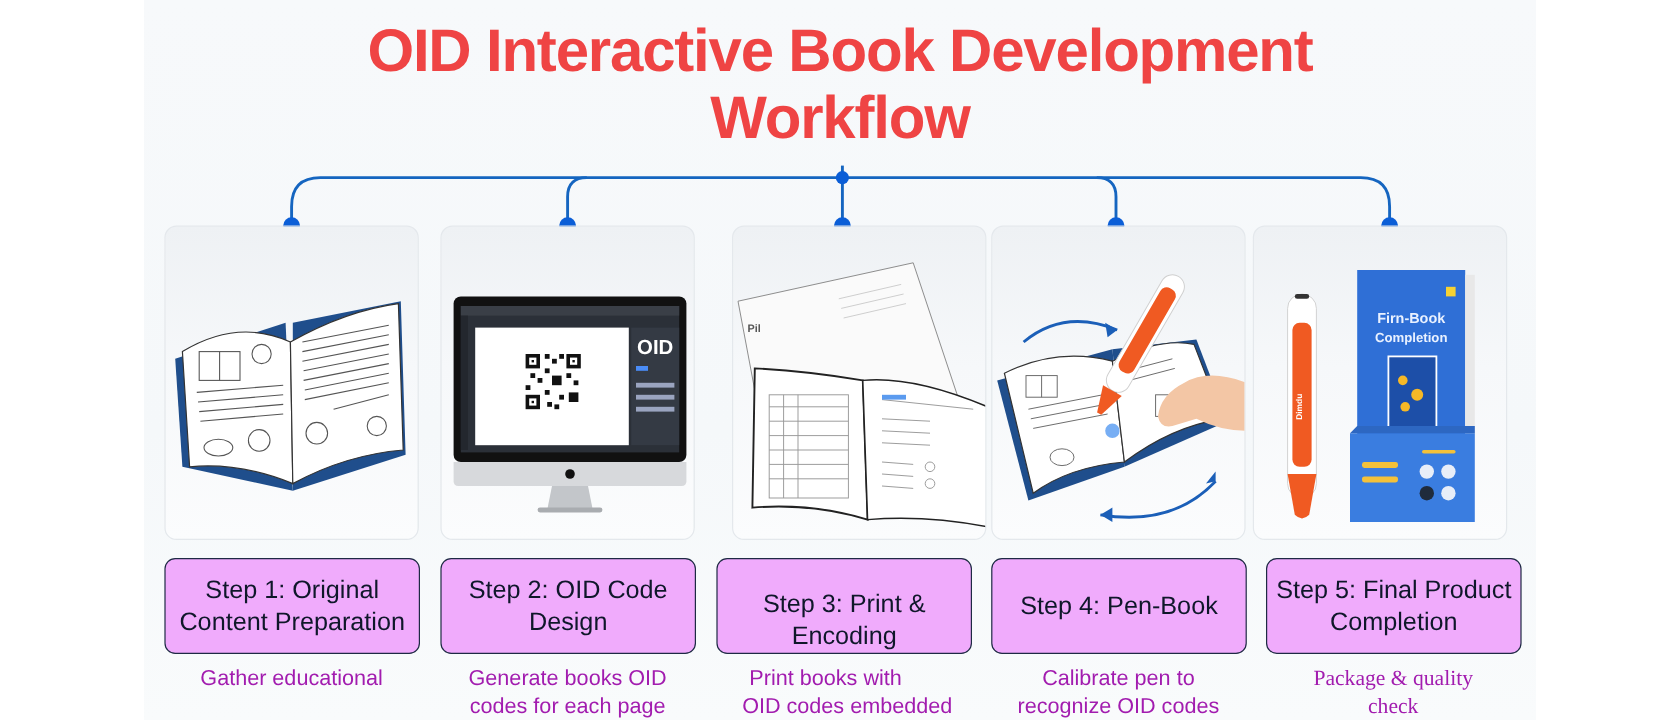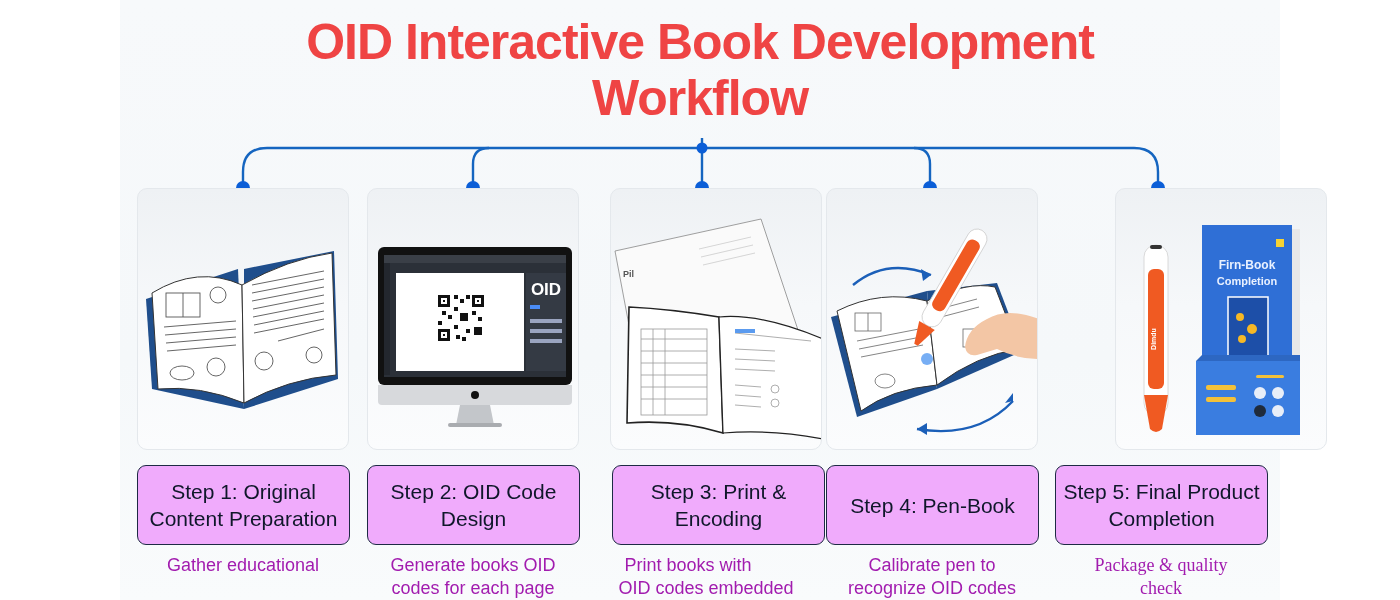--- a/index.html
+++ b/index.html
@@ -202,21 +202,21 @@
       <rect x="-10" y="-10" width="20" height="110" rx="10" fill="#ffffff" stroke="#cfcfcf" stroke-width="0.8"></rect>
       <rect x="-7" y="2" width="14" height="80" rx="6" fill="#f05a22"></rect>
       <path d="M-9 100 L9 100 L2 122 L-2 122 Z" fill="#f05a22"></path>
     </g>
     <path d="M90 240 Q150 250 186 212" fill="none" stroke="#1b5fb8" stroke-width="2.4"></path>
     <path d="M90 240 L100 234 L100 246 Z" fill="#1b5fb8"></path>
     <path d="M186 212 L178 214 L186 204 Z" fill="#1b5fb8"></path>
   </svg>
 </div>
 
-<div class="card" style="left:1115px;">
+<div class="card" style="left:1044px;">
   <svg width="212" height="262" viewBox="0 0 212 262">
     <g>
       <rect x="28" y="56" width="24" height="170" rx="12" fill="#ffffff" stroke="#d0d0d0" stroke-width="0.8"></rect>
       <rect x="32" y="80" width="16" height="120" rx="6" fill="#f05a22"></rect>
       <path d="M28 206 L52 206 L46 240 Q40 246 34 240 Z" fill="#f05a22"></path>
       <rect x="34" y="56" width="12" height="4" rx="2" fill="#333"></rect>
       <text x="40" y="150" text-anchor="middle" font-family="Liberation Sans, sans-serif" font-size="7" font-weight="700" fill="#fff" transform="rotate(-90 40 150)">Dimdu</text>
     </g>
     <rect x="86" y="36" width="90" height="150" fill="#2f6fd6"></rect>
     <rect x="176" y="40" width="8" height="146" fill="#e8e8e8"></rect>
@@ -244,21 +244,21 @@
     <div>Step 1: Original</div>
     <div>Content Preparation</div>
   </div>
 </div>
 <div class="label-box" style="left:367px;">
   <div class="label-text">
     <div>Step 2: OID Code</div>
     <div>Design</div>
   </div>
 </div>
-<div class="label-box" style="left:612px;">
+<div class="label-box" style="left:597px;align-items:flex-end;">
   <div class="label-text">
     <div>Step 3: Print &amp;</div>
     <div>Encoding</div>
   </div>
 </div>
 <div class="label-box" style="left:826px;">
   <div class="label-text">
     <div>Step 4: Pen-Book</div>
   </div>
 </div>

